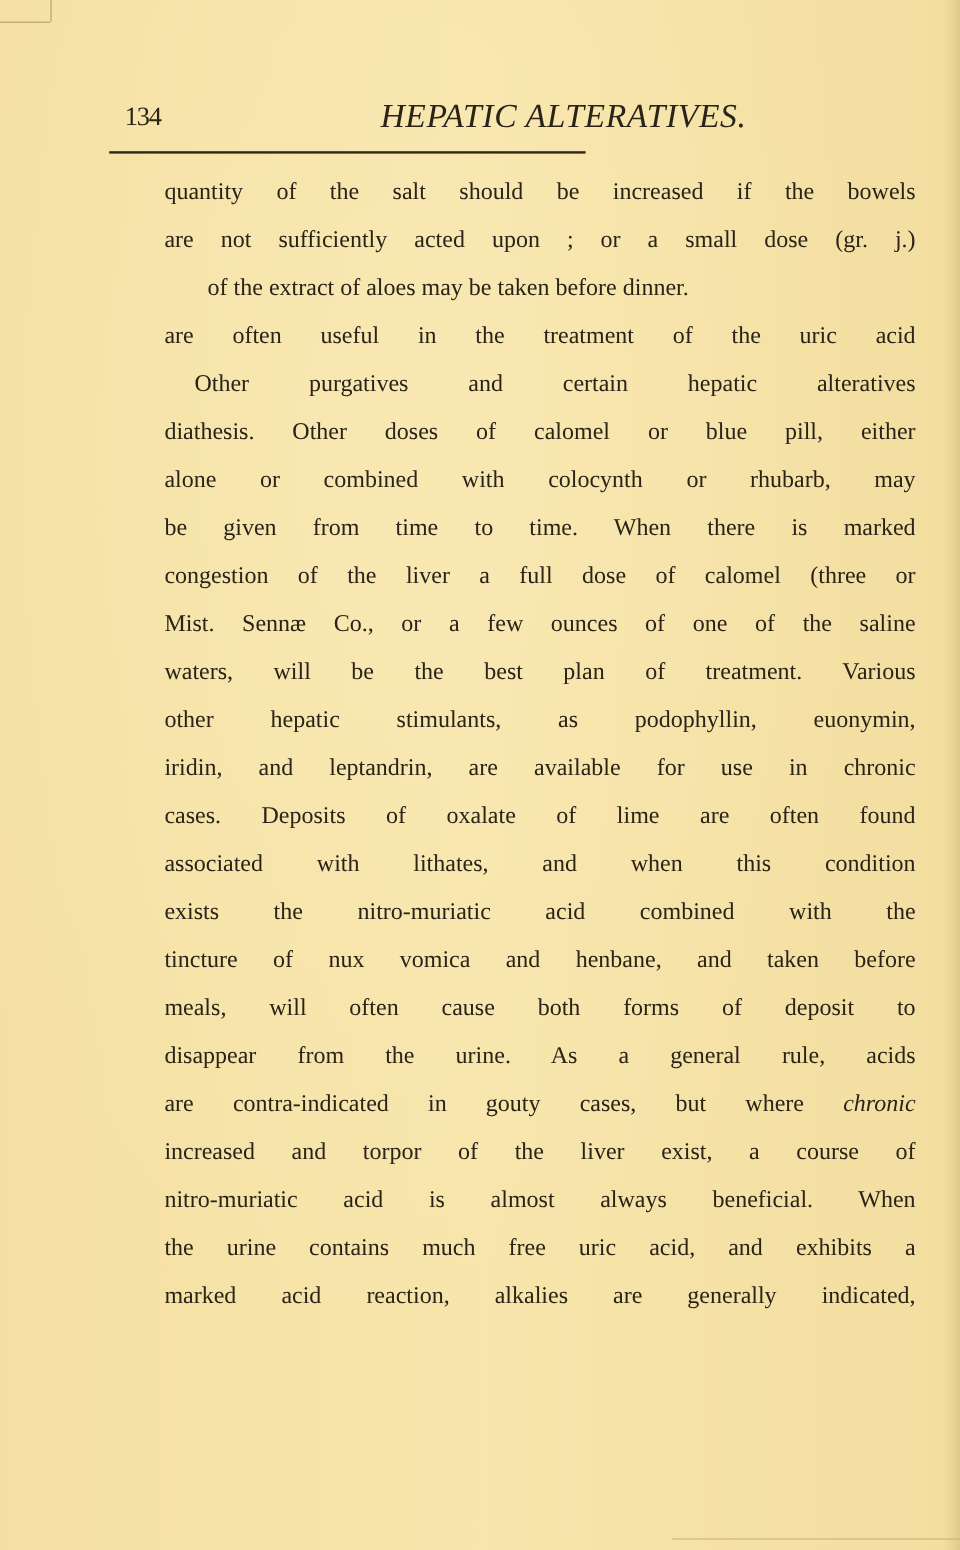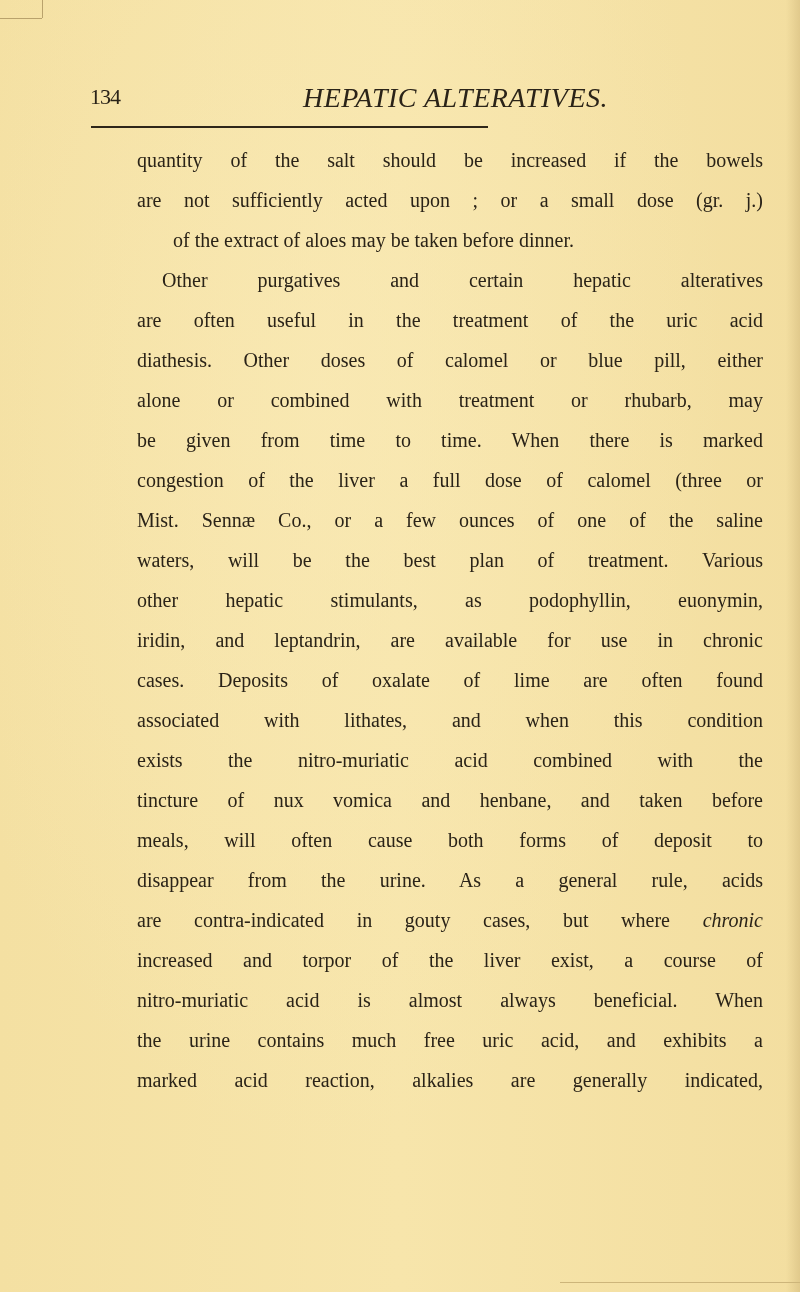--- a/index.html
+++ b/index.html
@@ -50,21 +50,21 @@
       position: absolute;
       left: 560px;
       right: 0;
       top: 1282px;
       height: 1px;
       background: #cdb57a;
     }
     .running-head {
       position: absolute;
       top: 80px;
-      left: 90px;
+      left: 104px;
       width: 620px;
       height: 30px;
       text-align: center;
     }
     .page-number {
       position: absolute;
       left: 0;
       top: 4px;
       font-size: 22px;
       letter-spacing: -1px;
@@ -124,24 +124,24 @@
   <span class="page-number">134</span>
   <span class="head-title">HEPATIC ALTERATIVES.</span>
 </div>
 
 <div class="head-rule" style="left:91px;width:397px;top:126px;"></div>
 
 <div class="text-block">
   <span class="line">quantity of the salt should be increased if the bowels</span>
   <span class="line">are not sufficiently acted upon ; or a small dose (gr. j.)</span>
   <span class="line last">of the extract of aloes may be taken before dinner.</span>
+  <span class="line">are often useful in the treatment of the uric acid</span>
   <span class="line" style="padding-left:25px;">Other purgatives and certain hepatic alteratives</span>
-  <span class="line">are often useful in the treatment of the uric acid</span>
   <span class="line">diathesis. Other doses of calomel or blue pill, either</span>
-  <span class="line">alone or combined with treatment or rhubarb, may</span>
+  <span class="line">alone or combined with colocynth or rhubarb, may</span>
   <span class="line">be given from time to time. When there is marked</span>
   <span class="line">congestion of the liver a full dose of calomel (three or</span>
   <span class="line">Mist. Sennæ Co., or a few ounces of one of the saline</span>
   <span class="line">waters, will be the best plan of treatment. Various</span>
   <span class="line">other hepatic stimulants, as podophyllin, euonymin,</span>
   <span class="line">iridin, and leptandrin, are available for use in chronic</span>
   <span class="line">cases. Deposits of oxalate of lime are often found</span>
   <span class="line">associated with lithates, and when this condition</span>
   <span class="line">exists the nitro-muriatic acid combined with the</span>
   <span class="line">tincture of nux vomica and henbane, and taken before</span>

